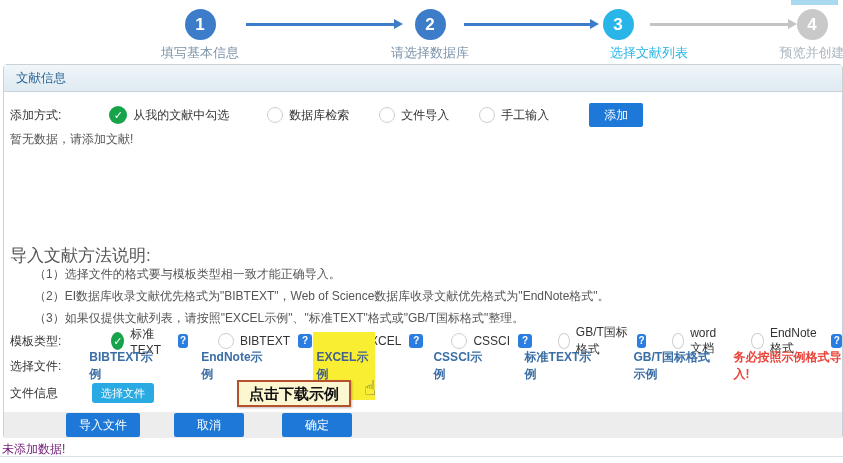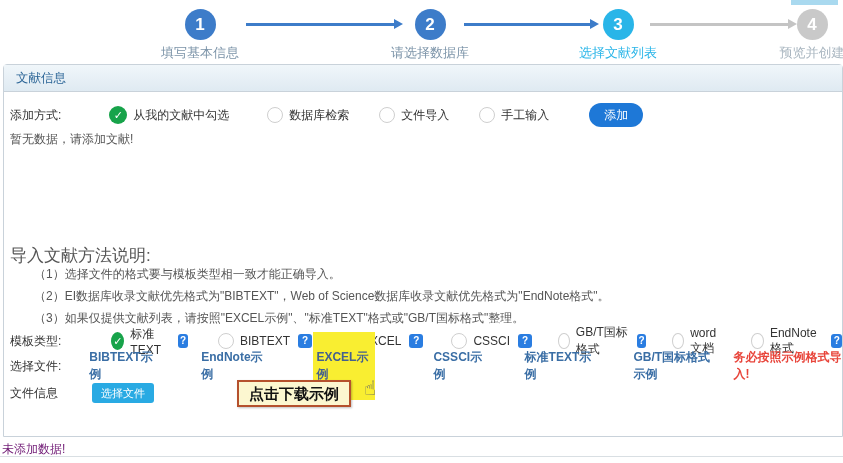--- a/index.html
+++ b/index.html
@@ -13,21 +13,21 @@
   
   .stepper { position:absolute; left:0; top:0; width:843px; height:60px; }
   .step { position:absolute; top:9px; width:140px; text-align:center; transform:translateX(-50%); }
   .step-circle { width:31px; height:31px; border-radius:50%; margin:0 auto; color:#fff;
                  font-size:17px; font-weight:bold; line-height:31px; text-align:center; }
   .step-circle.done   { background:#3d7cc9; }
   .step-circle.active { background:#29b5e8; }
   .step-circle.pending{ background:#c9c9c9; }
   .step-label { margin-top:4px; font-size:13px; }
   .lbl-done   { color:#7b93a8; }
-  .lbl-active { color:#29b5e8; }
+  .lbl-active { color:#29b5e8;text-align:right; }
   .lbl-pending{ color:#a9b6c0; }
   .arrow { position:absolute; top:23px; height:3px; }
   .arrow::after { content:""; position:absolute; right:-9px; top:-4px; border-left:9px solid;
                   border-top:5.5px solid transparent; border-bottom:5.5px solid transparent; }
   .arrow.blue { background:#3d7cc9; } .arrow.blue::after { border-left-color:#3d7cc9; }
   .arrow.gray { background:#c4c4c4; } .arrow.gray::after { border-left-color:#c4c4c4; }
 
   
   .panel { position:absolute; left:3px; top:64px; width:840px; height:373px;
            border:1px solid #c9d2da; border-radius:4px 4px 0 0; background:#fff; }
@@ -41,21 +41,21 @@
   
   .radio-opt { display:flex; align-items:center; gap:6px; cursor:pointer; }
   .radio-circle { width:16px; height:16px; border:1px solid #cfcfcf; border-radius:50%; background:#fff; }
   .radio-check { width:18px; height:18px; border-radius:50%; background:#17a34a; color:#fff;
                  font-size:11px; font-weight:bold; text-align:center; line-height:18px; }
   .help-badge { width:14px; height:14px; margin-left:2px; background:#2a7de1; border-radius:3px;
                 color:#fff; font-size:10px; font-weight:bold; text-align:center; line-height:14px; cursor:pointer; }
 
   
   .btn-blue { background:#1e78d7; color:#fff; border:none; font-size:12px;
-              font-family:Liberation Serif, serif; cursor:pointer; border-radius:12px; }
+              font-family:Liberation Serif, serif; cursor:pointer; border-radius:2px; }
   .btn-add { width:54px; height:24px; }
   .btn-cyan { background:#29aae3; color:#fff; border:none; font-size:11px;
               font-family:inherit; cursor:pointer; border-radius:3px; width:62px; height:20px; }
 
   .hint-text { position:absolute; font-size:12px; color:#555; }
   .instr-title { position:absolute; left:6px; font-size:17px; color:#555; }
   .instr-item  { position:absolute; left:30px; font-size:12px; color:#555; }
 
   .link { color:#3a6ea5; font-size:12px; text-decoration:none; cursor:pointer;font-weight:bold; }
   .link.hl { background:#f9ee31; color:#44618f; padding:17px 3px; }
@@ -183,20 +183,25 @@
       <a class="link" style="margin-left:38px">标准TEXT示例</a>
       <a class="link" style="margin-left:40px">GB/T国标格式示例</a>
       <span class="warn" style="margin-left:12px">务必按照示例格式导入!</span>
     </div>
 
     <div class="row" style="top:317px;height:22px">
       <span class="row-label">文件信息</span>
       <button class="btn-cyan" style="margin-left:34px">选择文件</button>
     </div>
 
+    <div class="action-band">
+      <button class="btn-blue btn-import">导入文件</button>
+      <button class="btn-blue btn-cancel">取消</button>
+      <button class="btn-blue btn-ok">确定</button>
+    </div>
   </div>
 
   <div class="tooltip">点击下载示例</div>
   <div class="hand">☝</div>
 
   <div class="footer-hint">未添加数据!</div>
   <div class="bottom-divider"></div>
 
 </div>
 

